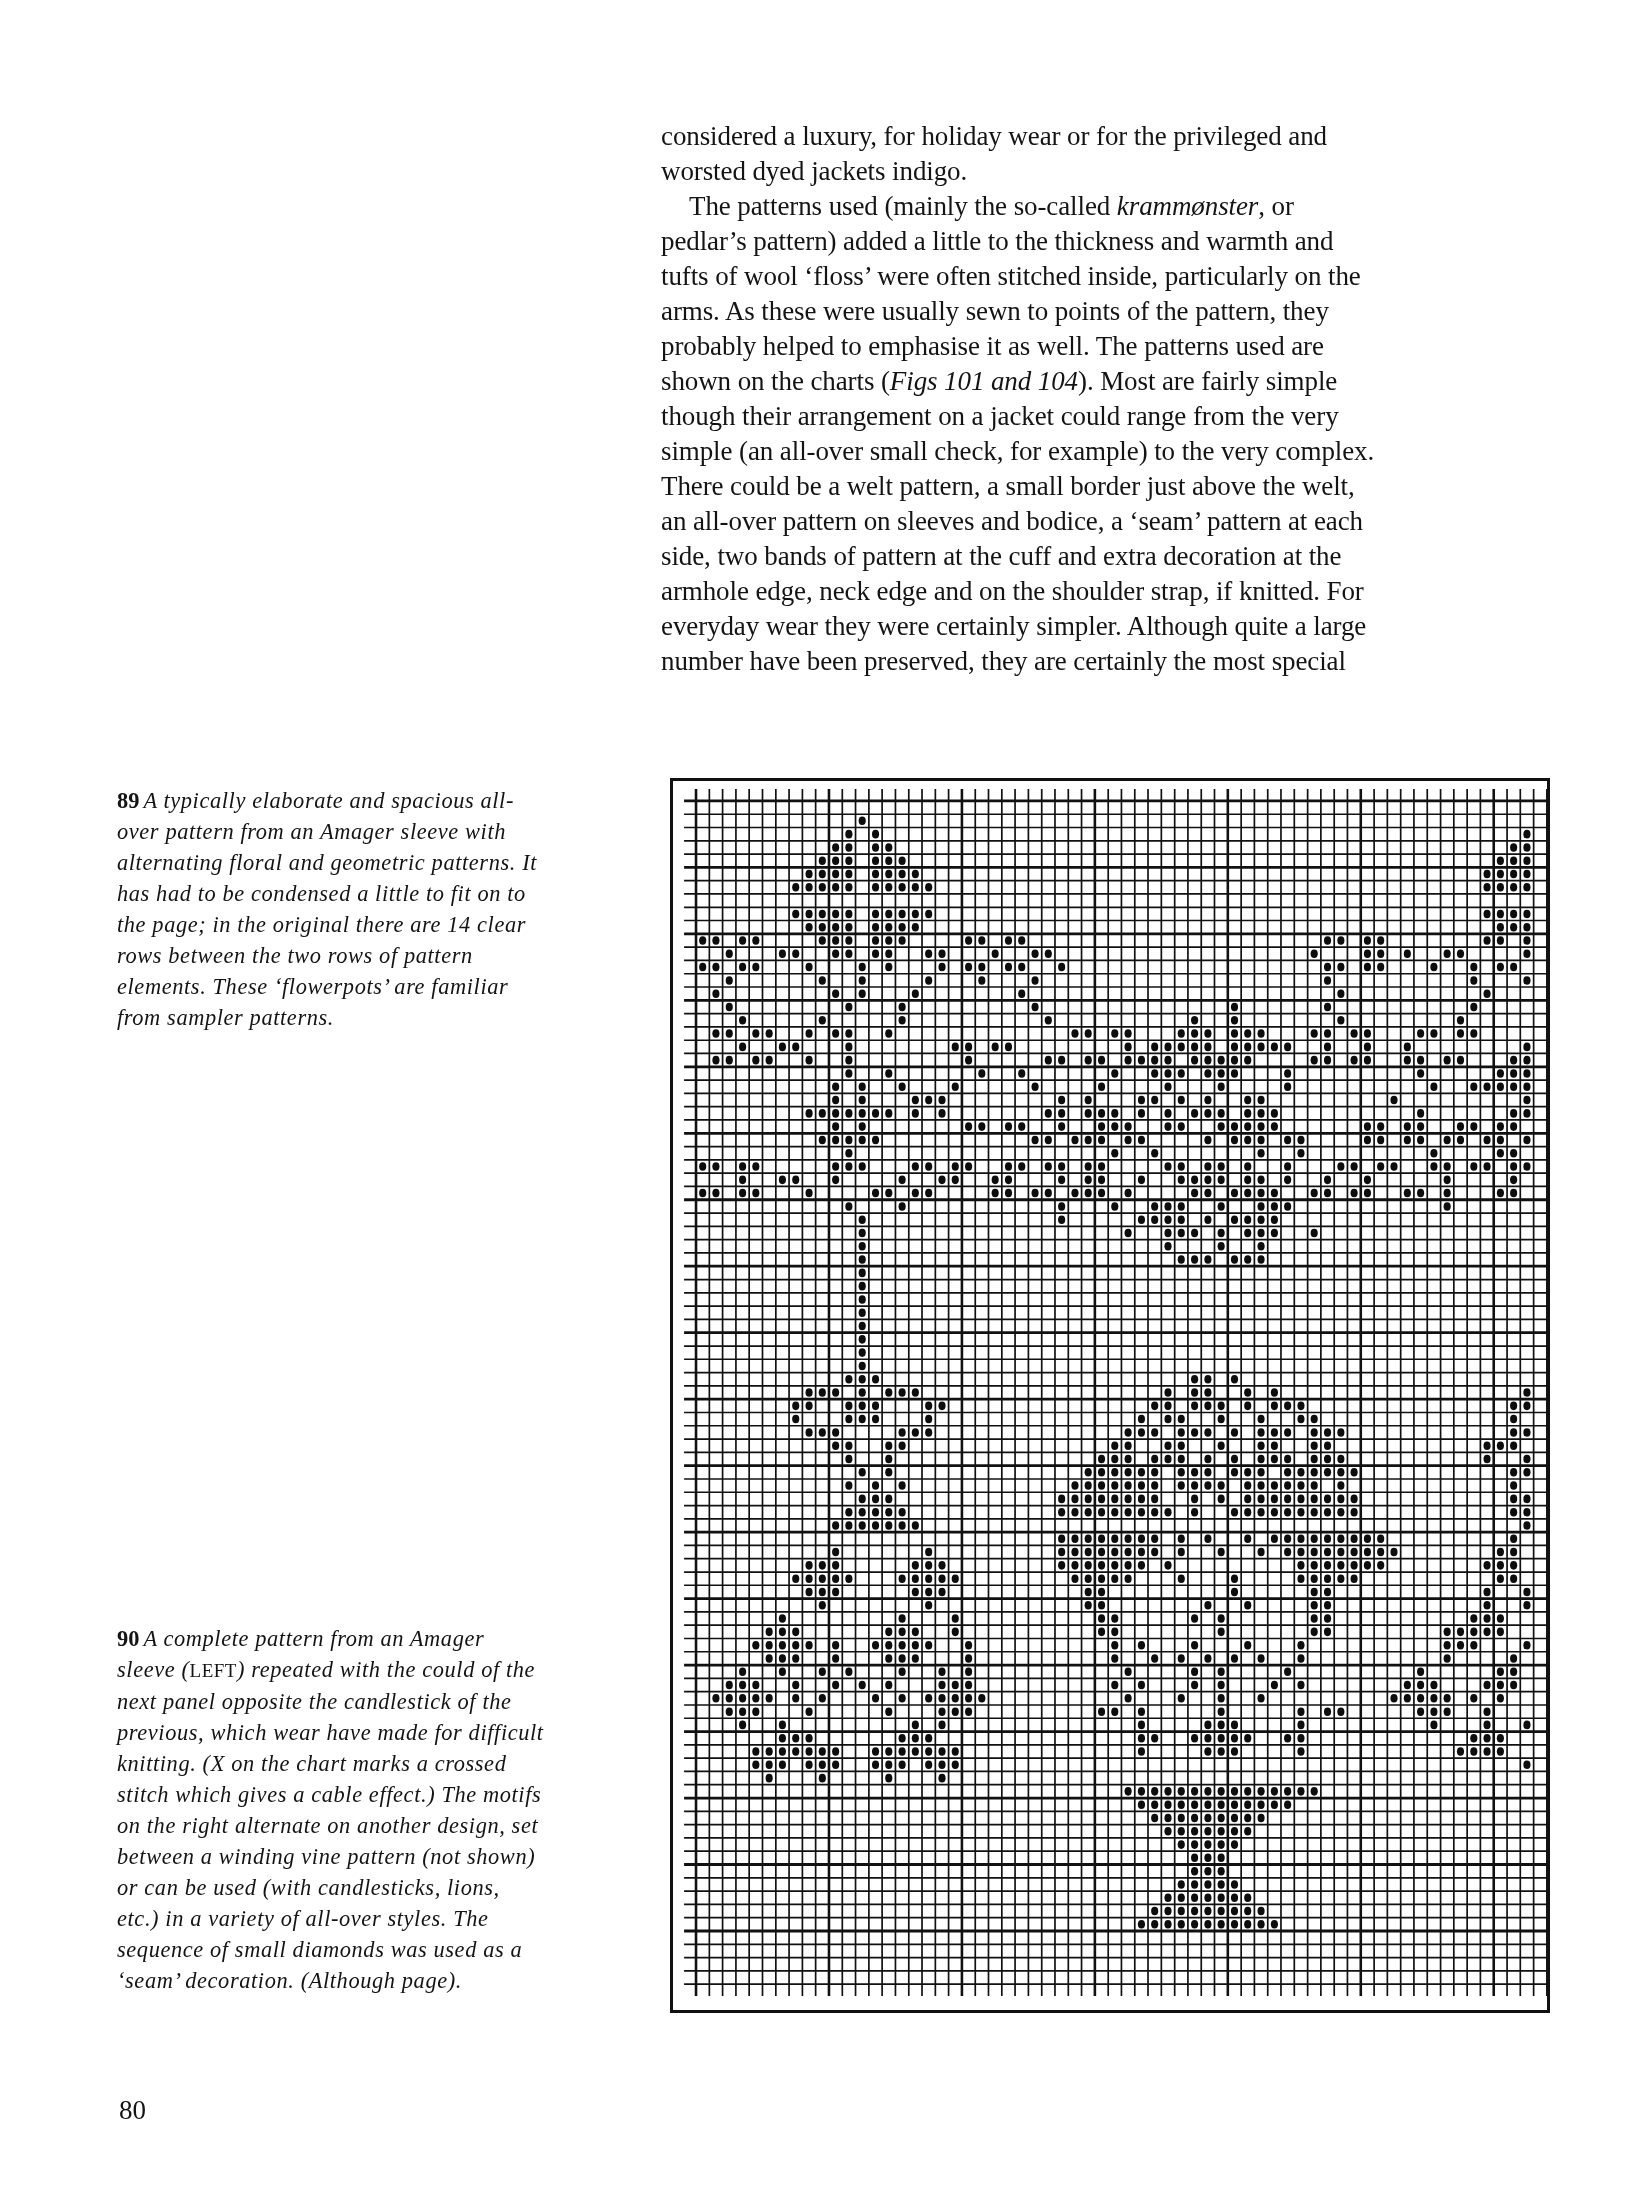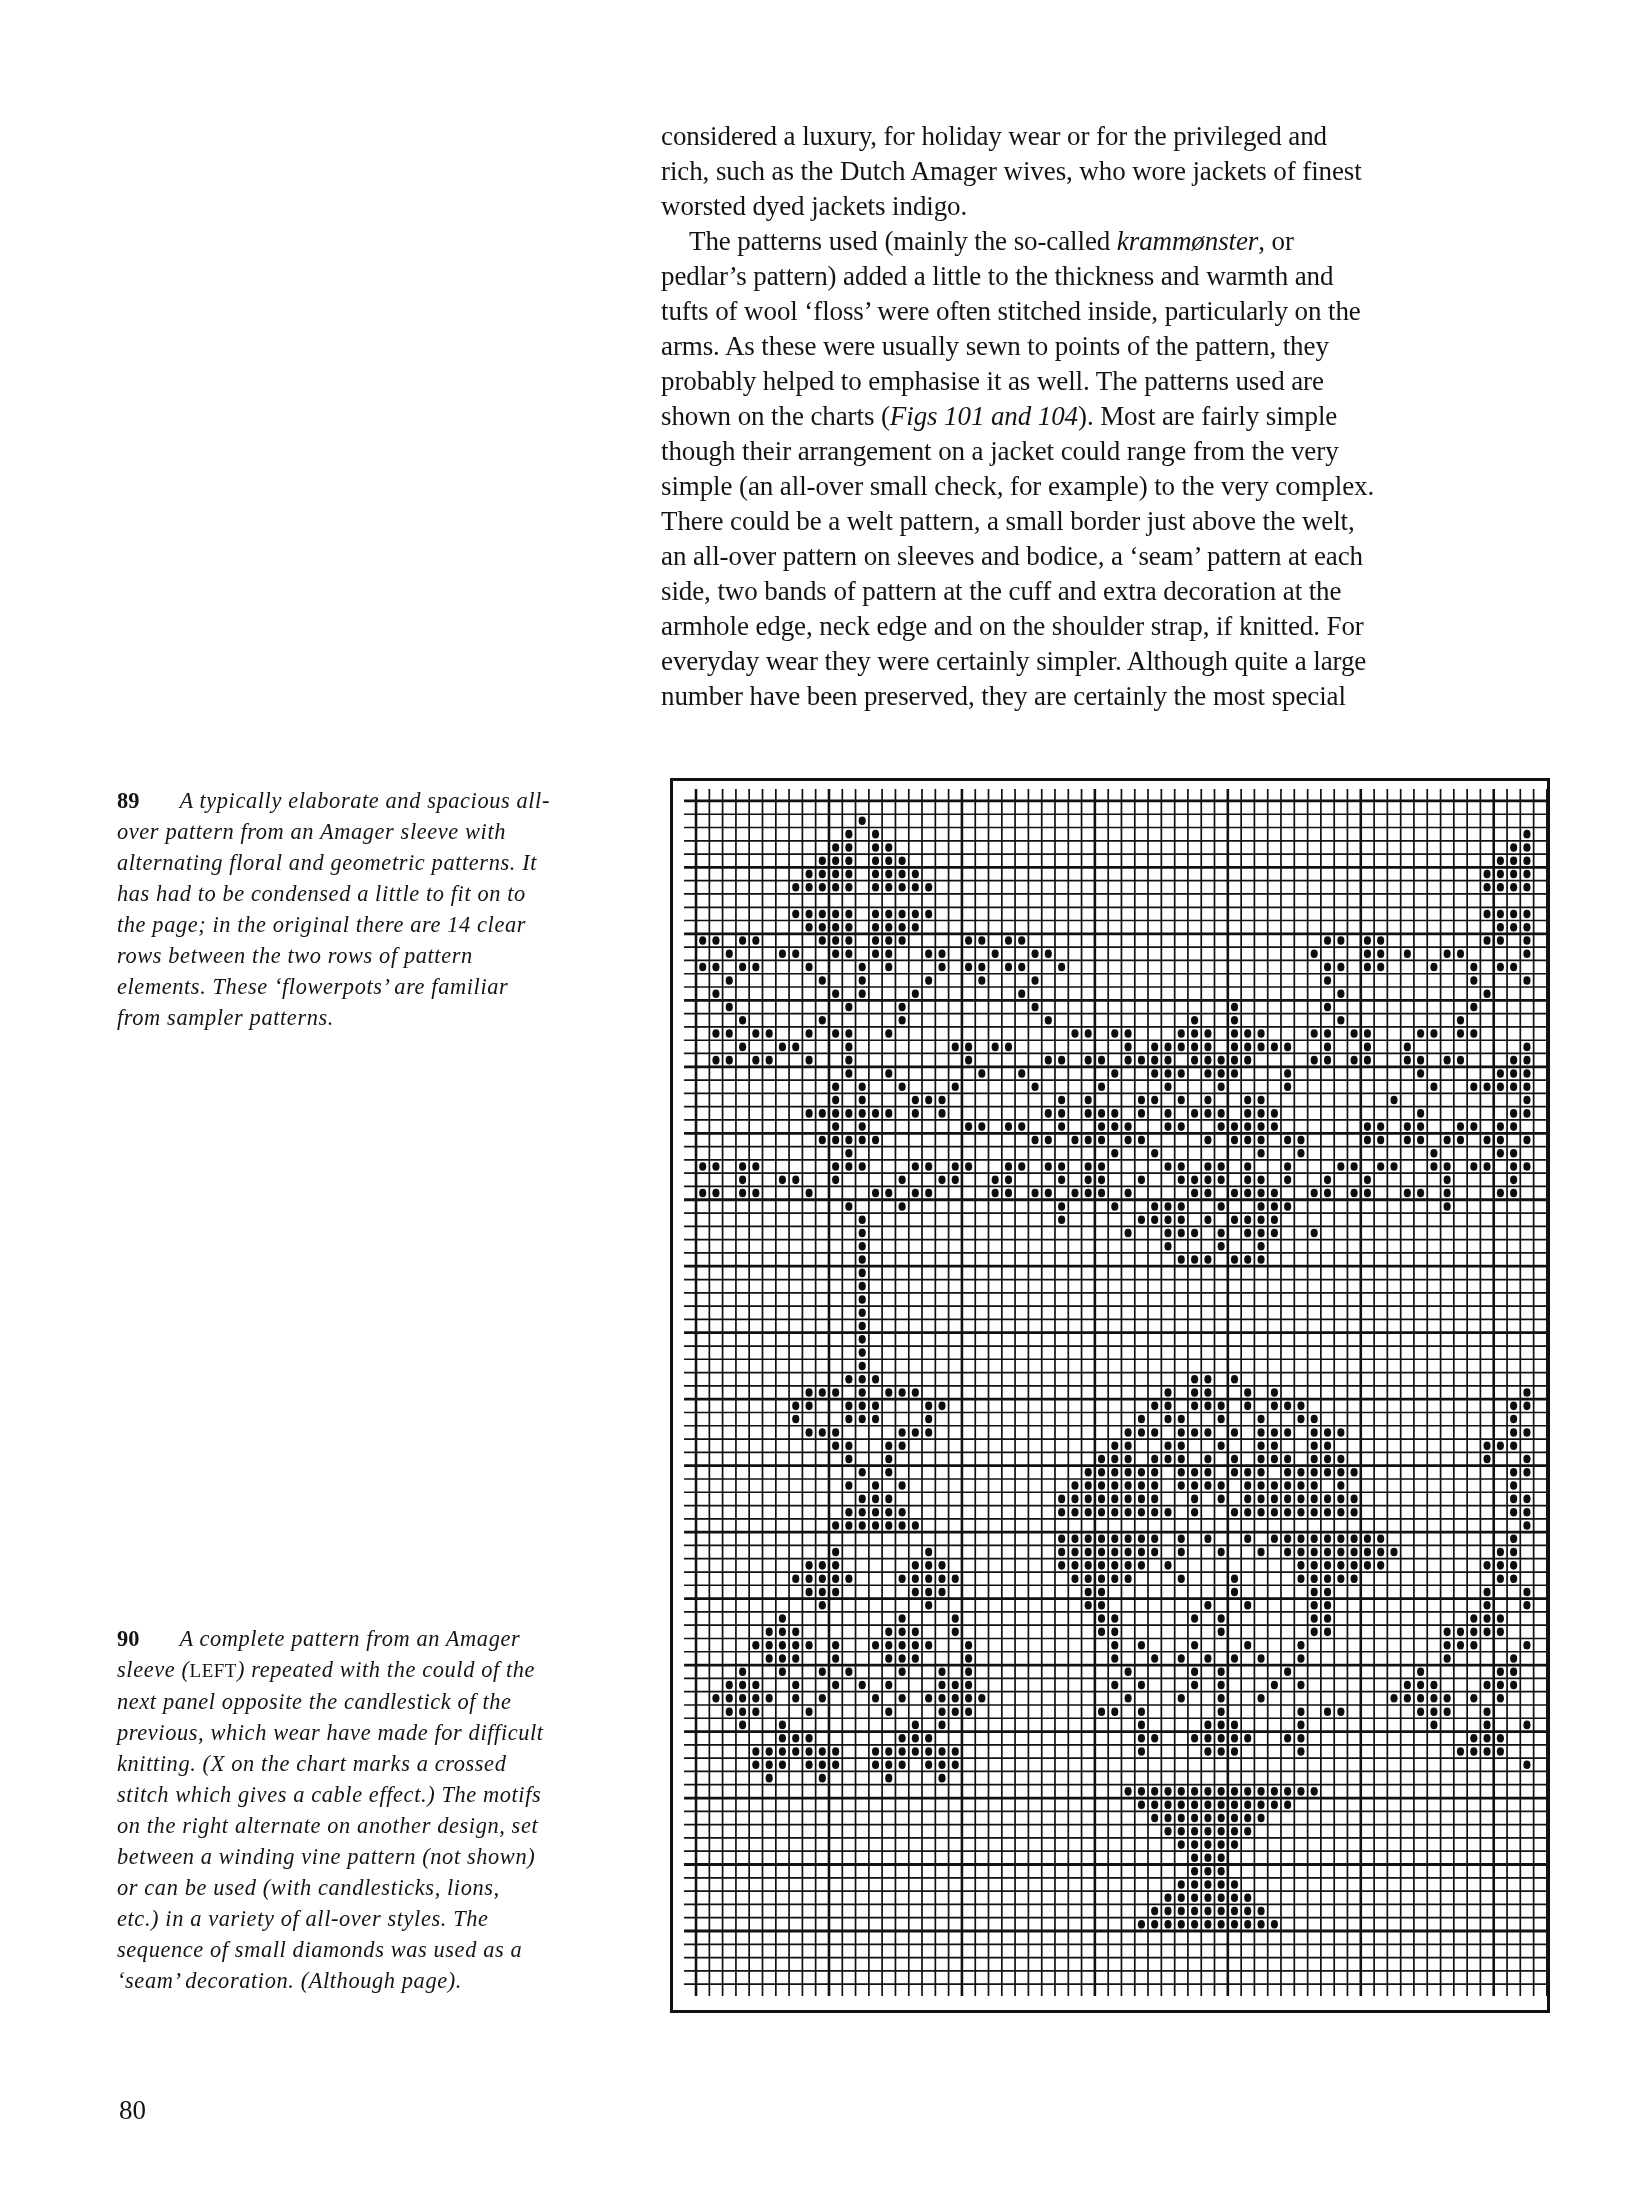--- a/index.html
+++ b/index.html
@@ -6,36 +6,35 @@
   body { width: 1646px; height: 2213px; position: relative; overflow: hidden;
          font-family: "Liberation Serif", "DejaVu Serif", serif; color: #141414; }
   .body-text { position: absolute; left: 661px; top: 119px; width: 876px;
                font-size: 27px; line-height: 35px; letter-spacing: -0.1px; }
   .body-text p { margin: 0; }
   .body-text p.indent { text-indent: 28px; }
   .body-text .line { display: block; white-space: nowrap; }
   .caption { position: absolute; left: 117px; width: 498px; font-style: italic;
              font-size: 22.4px; line-height: 31px; letter-spacing: 0.6px; }
   .caption .line { display: block; white-space: nowrap; }
-  .caption .num { font-style: normal; font-weight: bold; margin-right: 40px; letter-spacing: 0; }
+  .caption .num { font-style: normal; font-weight: bold; margin-right: 4px; letter-spacing: 0; }
   .caption .sc { font-style: normal; font-size: 19px; letter-spacing: 0.5px; }
   #cap89 { top: 785px; }
   #cap90 { top: 1623px; }
   .page-number { position: absolute; left: 119px; top: 2067px; font-size: 27px; margin-top: 28px; }
   .chart-frame { position: absolute; left: 670px; top: 778px; width: 874px; height: 1229px;
                  border: 3px solid #111; box-sizing: content-box; }
   #chart-svg { position: absolute; left: 0; top: 0; }
 </style>
 </head>
 <body>
 
 <div class="body-text">
   <p>
     <span class="line">considered a luxury, for holiday wear or for the privileged and</span>
-    <span class="line">rich, such as the Dutch Amager wives, who wore jackets of finest</span>
     <span class="line">worsted dyed jackets indigo.</span>
   </p>
   <p class="indent">
     <span class="line"><span>The patterns used (mainly the so-called </span><em>krammønster</em><span>, or</span></span>
     <span class="line" style="text-indent:0">pedlar’s pattern) added a little to the thickness and warmth and</span>
     <span class="line" style="text-indent:0">tufts of wool ‘floss’ were often stitched inside, particularly on the</span>
     <span class="line" style="text-indent:0">arms. As these were usually sewn to points of the pattern, they</span>
     <span class="line" style="text-indent:0">probably helped to emphasise it as well. The patterns used are</span>
     <span class="line" style="text-indent:0"><span>shown on the charts (</span><em>Figs 101 and 104</em><span>). Most are fairly simple</span></span>
     <span class="line" style="text-indent:0">though their arrangement on a jacket could range from the very</span>

